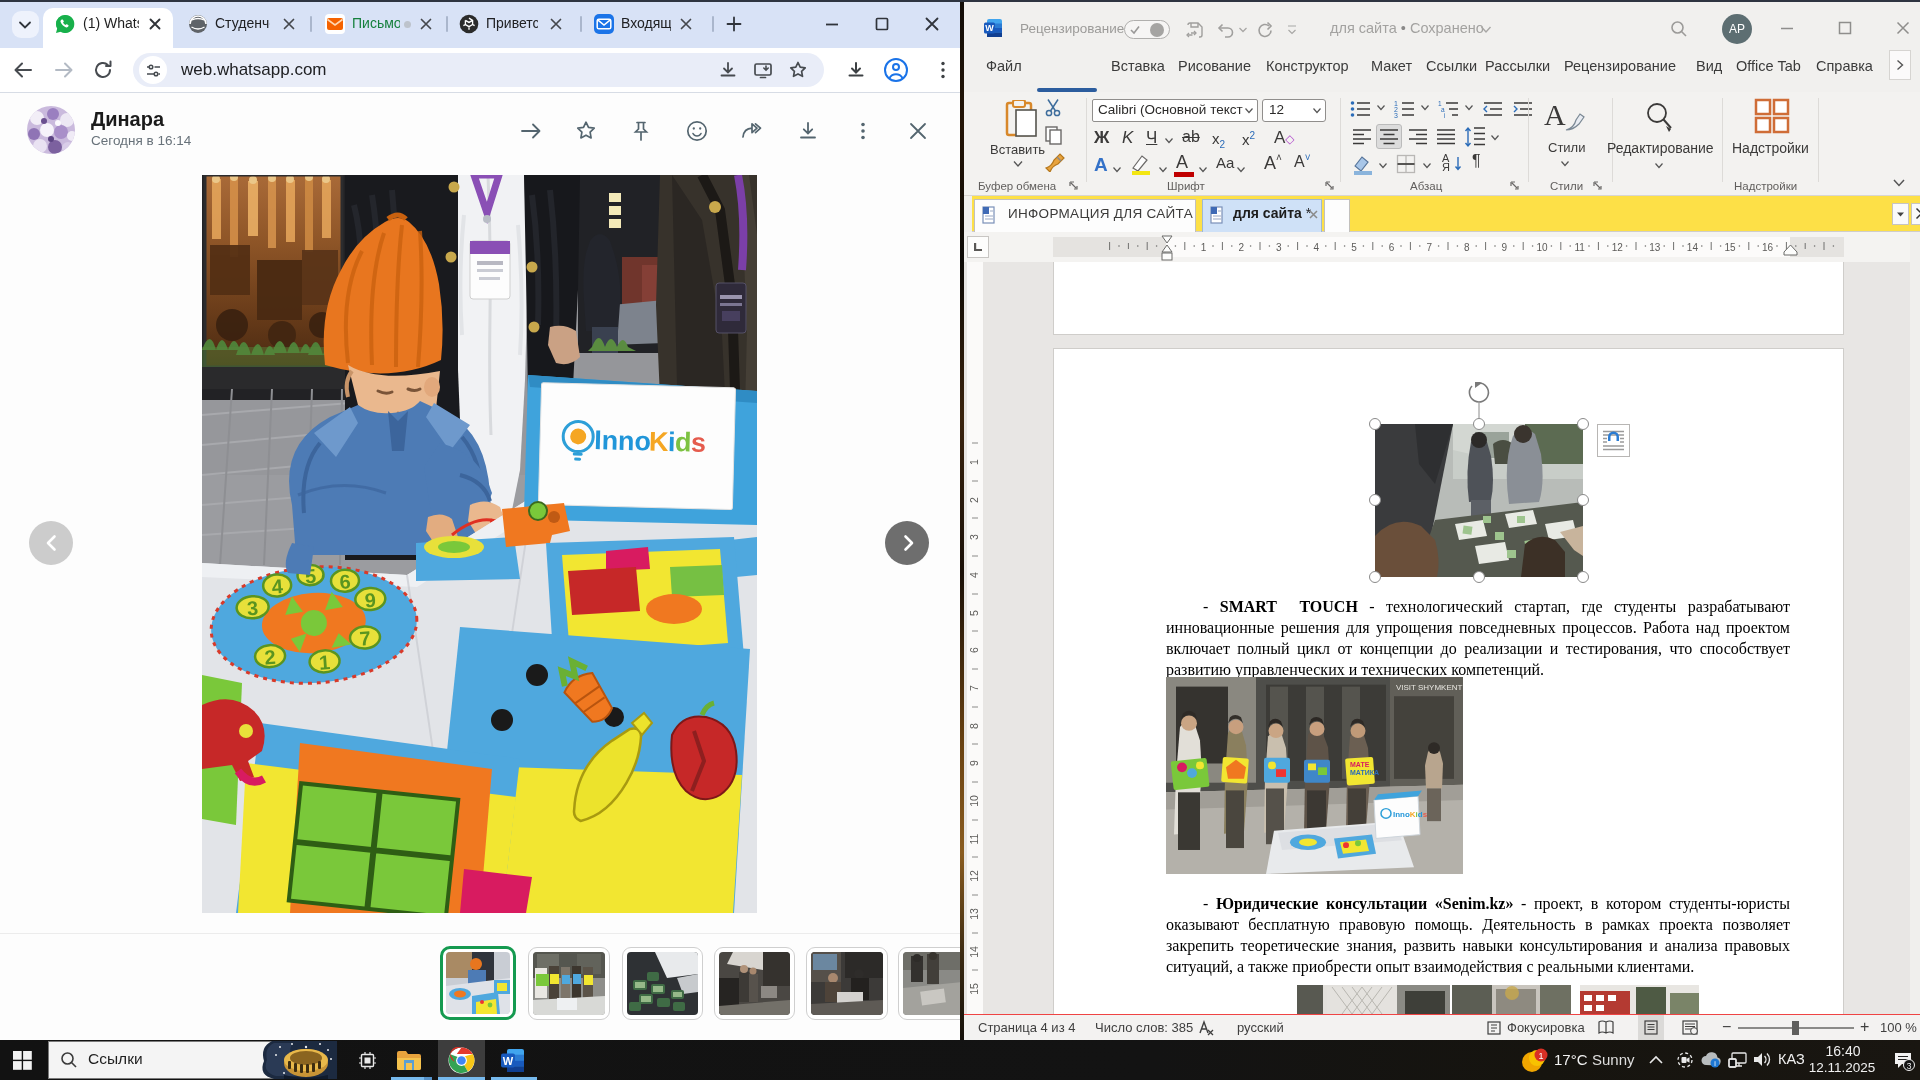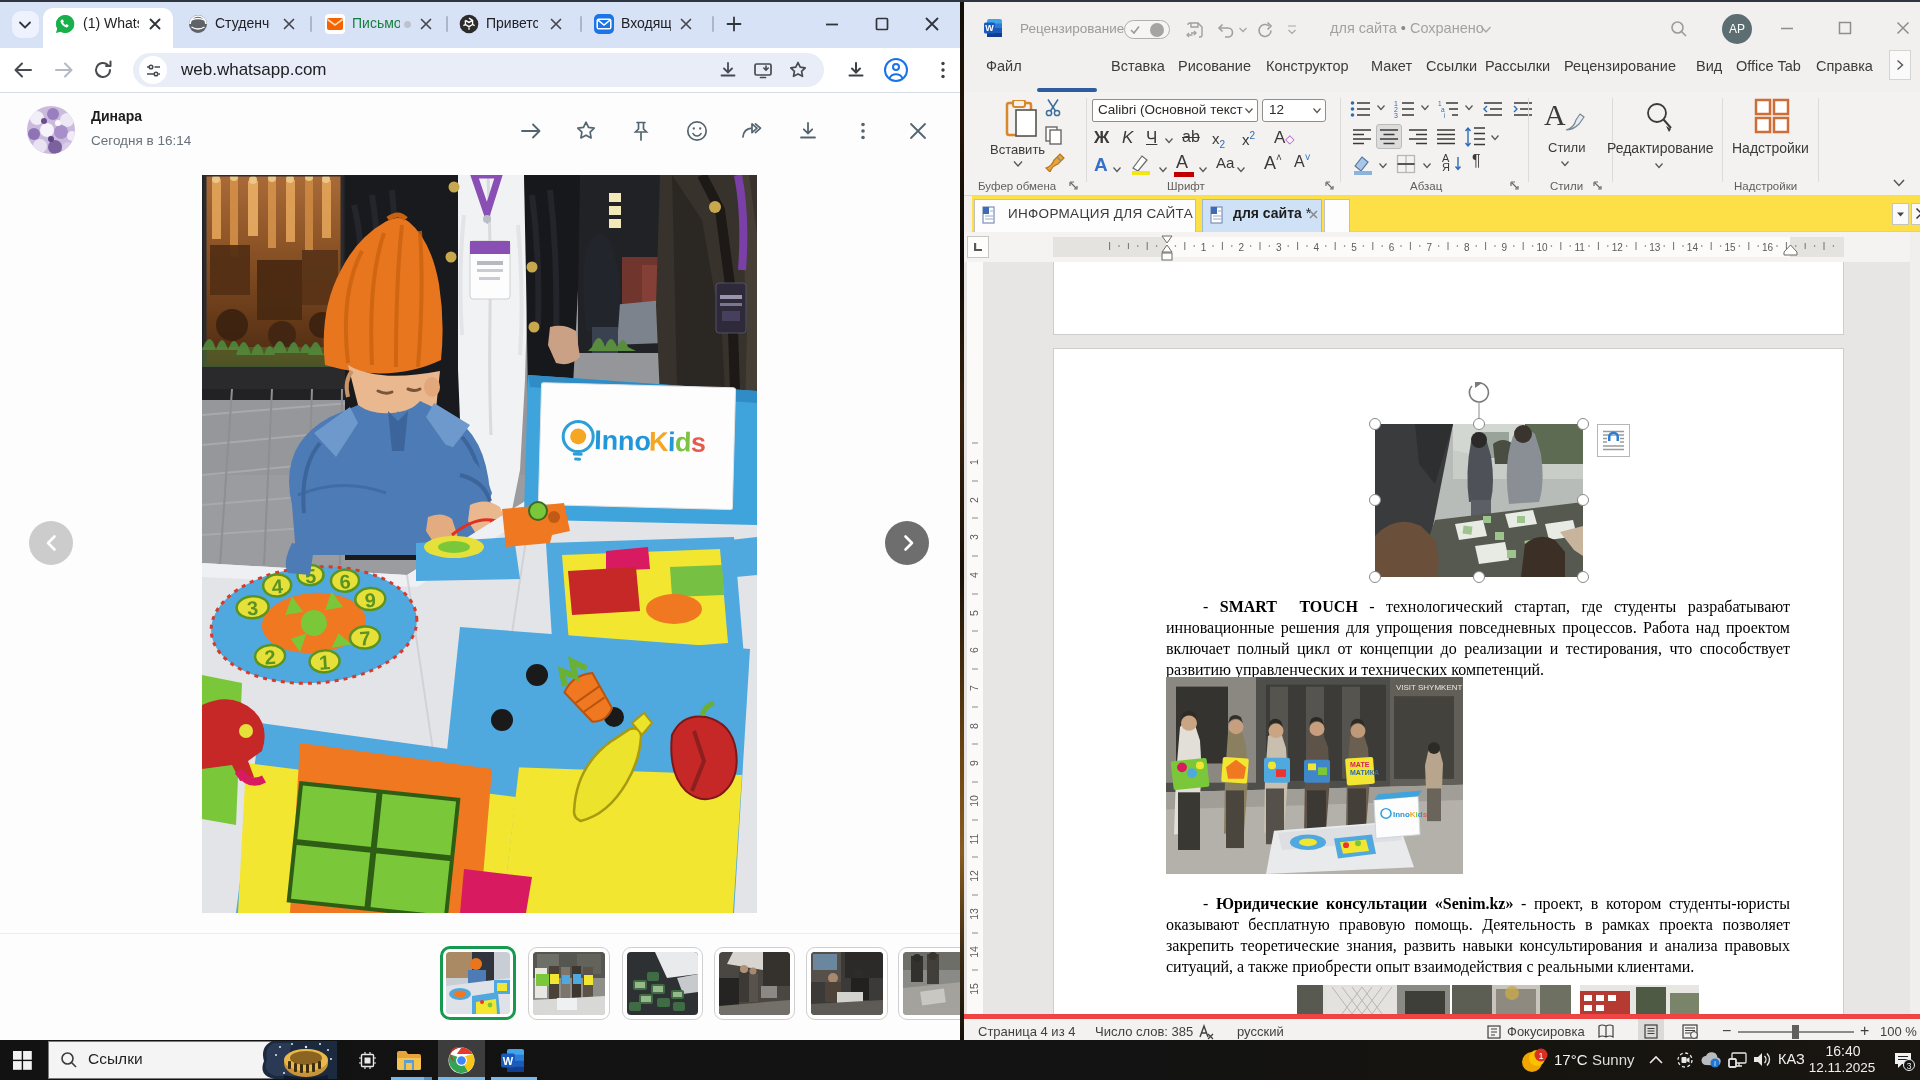--- a/index.html
+++ b/index.html
@@ -26,21 +26,21 @@
   #wtitle { left:0; top:0; width:956px; height:44px; background:#f1f0ee; }
   #wmenu { left:0; top:44px; width:956px; height:48px; background:#f1f0ee; }
   .mtab { position:absolute; top:14px; font-size:14.5px; color:#3b3b3b; }
   #wribbon { left:0; top:92px; width:956px; height:104px; background:#f3f2f0; border-bottom:1px solid #d8d6d3; }
   .glabel { position:absolute; top:88px; font-size:11.5px; color:#605e5c; }
   .gsep { position:absolute; top:6px; width:1px; height:84px; background:#dddbd8; }
   #wtabs { left:8px; top:196px; width:1152px; height:36px; background:#fde047; border-bottom:1px solid #cfcdca; }
   #wruler { left:0; top:232px; width:956px; height:30px; background:#f4f3f1; }
   #wdoc { left:0; top:262px; width:946px; height:752px; background:#e8e6e4; overflow:hidden; }
   #wscroll { left:946px; top:232px; width:10px; height:782px; background:#f0efed; }
-  #wstatus { left:0; top:1014px; width:956px; height:26px; background:#f3f2f1; border-top:5px solid #ef4444; font-size:13px; color:#3f3f3f; }
+  #wstatus { left:0; top:1014px; width:956px; height:26px; background:#f3f2f1; border-top:1px solid #ef4444; font-size:13px; color:#3f3f3f; }
   .jpara { font-family:"Liberation Serif",serif; font-size:16px; line-height:21px; color:#000; }
   .jl { text-align:justify; text-align-last:justify; white-space:normal; }
   
   #taskbar { left:0; top:1040px; width:1920px; height:40px; background:linear-gradient(90deg,#121212 0%,#131313 60%,#16140f 80%,#191611 100%); z-index:60; }
 </style>
 </head>
 <body>
 <div id="screen">
   <div id="wall" class="abs"></div>
 
@@ -455,21 +455,21 @@
           <circle cx="34" cy="26" r="7" fill="#a98fc9"></circle>
           <circle cx="45" cy="30" r="5" fill="#f0ebf6"></circle>
         <circle cx="13" cy="40" r="7" fill="#e9e2f2"></circle>
           <circle cx="28" cy="41" r="7" fill="#7c619f"></circle>
           <circle cx="41" cy="42" r="6" fill="#d9cde8"></circle>
         <circle cx="17" cy="15" r="3" fill="#6a4f8f"></circle>
           <circle cx="31" cy="17" r="3" fill="#fbf9fd"></circle>
           <circle cx="24" cy="33" r="3" fill="#5d4483"></circle>
       </g>
     </svg>
-    <div class="abs" style="left:91px;top:108px;font-size:14px;font-weight:600;color:#1b1b1b;">Динара</div>
+    <div class="abs" style="left:91px;top:108px;font-size:20px;font-weight:600;color:#1b1b1b;">Динара</div>
     <div class="abs" style="left:91px;top:133px;font-size:13.5px;color:#68727a;">Сегодня в 16:14</div>
 
     <svg class="wa-ic" style="left:519px" viewBox="0 0 24 24">
         <path d="M3 12 H20 M14 5.5 L20.5 12 L14 18.5" stroke="#54656f" stroke-width="1.8" fill="none" stroke-linecap="round" stroke-linejoin="round"></path>
       </svg>
     <svg class="wa-ic" style="left:574px" viewBox="0 0 24 24">
         <path d="M12 3.2 l2.5 5.2 5.7.8 -4.1 4 1 5.7 -5.1-2.7 -5.1 2.7 1-5.7 -4.1-4 5.7-.8z" fill="none" stroke="#54656f" stroke-width="1.7" stroke-linejoin="round"></path>
       </svg>
     <svg class="wa-ic" style="left:629px" viewBox="0 0 24 24">
         <g stroke="#54656f" stroke-width="1.7" fill="none" stroke-linecap="round">

